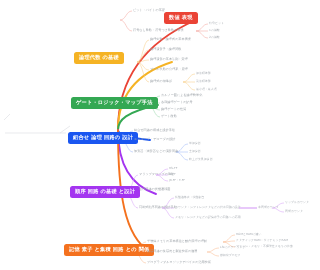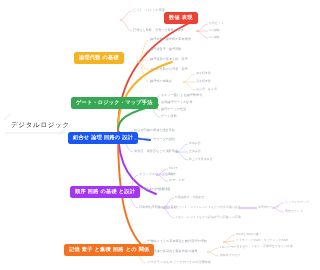--- a/index.html
+++ b/index.html
@@ -110,21 +110,20 @@
     <path d="M134,252 C140,252 140,242 146,242" fill="none" stroke="#f9bd94" stroke-width="0.55"></path>
     <path d="M134,252 C140,252 140,252 146,252" fill="none" stroke="#f9bd94" stroke-width="0.55"></path>
     <path d="M134,252 C140,252 140,263 146,263" fill="none" stroke="#f9bd94" stroke-width="0.55"></path>
     <path d="M223,242 C229,242 229,235 235,235" fill="none" stroke="#f9bd94" stroke-width="0.55"></path>
     <path d="M223,242 C229,242 229,241 235,241" fill="none" stroke="#f9bd94" stroke-width="0.55"></path>
     <path d="M223,242 C229,242 229,247 235,247" fill="none" stroke="#f9bd94" stroke-width="0.55"></path>
     <path d="M207,252 C213,252 213,248 219,248" fill="none" stroke="#f9bd94" stroke-width="0.55"></path>
     <path d="M207,252 C213,252 213,256 219,256" fill="none" stroke="#f9bd94" stroke-width="0.55"></path>
   </svg>
 
-  <div class="node root">デジタルロジック</div>
 
   <div class="node pill" style="left:164px;top:12px;background:#ea4335;">数値 表現</div>
   <div class="node leaf" style="left:133px;top:9px;">ビット・バイトの基礎</div>
   <div class="node leaf" style="left:133px;top:29px;">符号なし整数・符号つき整数の表現</div>
   <div class="node leaf3" style="left:209px;top:22px;">符号ビット</div>
   <div class="node leaf3" style="left:209px;top:29px;">1の補数</div>
   <div class="node leaf3" style="left:209px;top:36px;">2の補数</div>
 
   <div class="node pill" style="left:74px;top:52px;background:#f5b324;">論理代数 の基礎</div>
   <div class="node leaf" style="left:150px;top:38px;">論理変数・論理式の基本表現</div>

